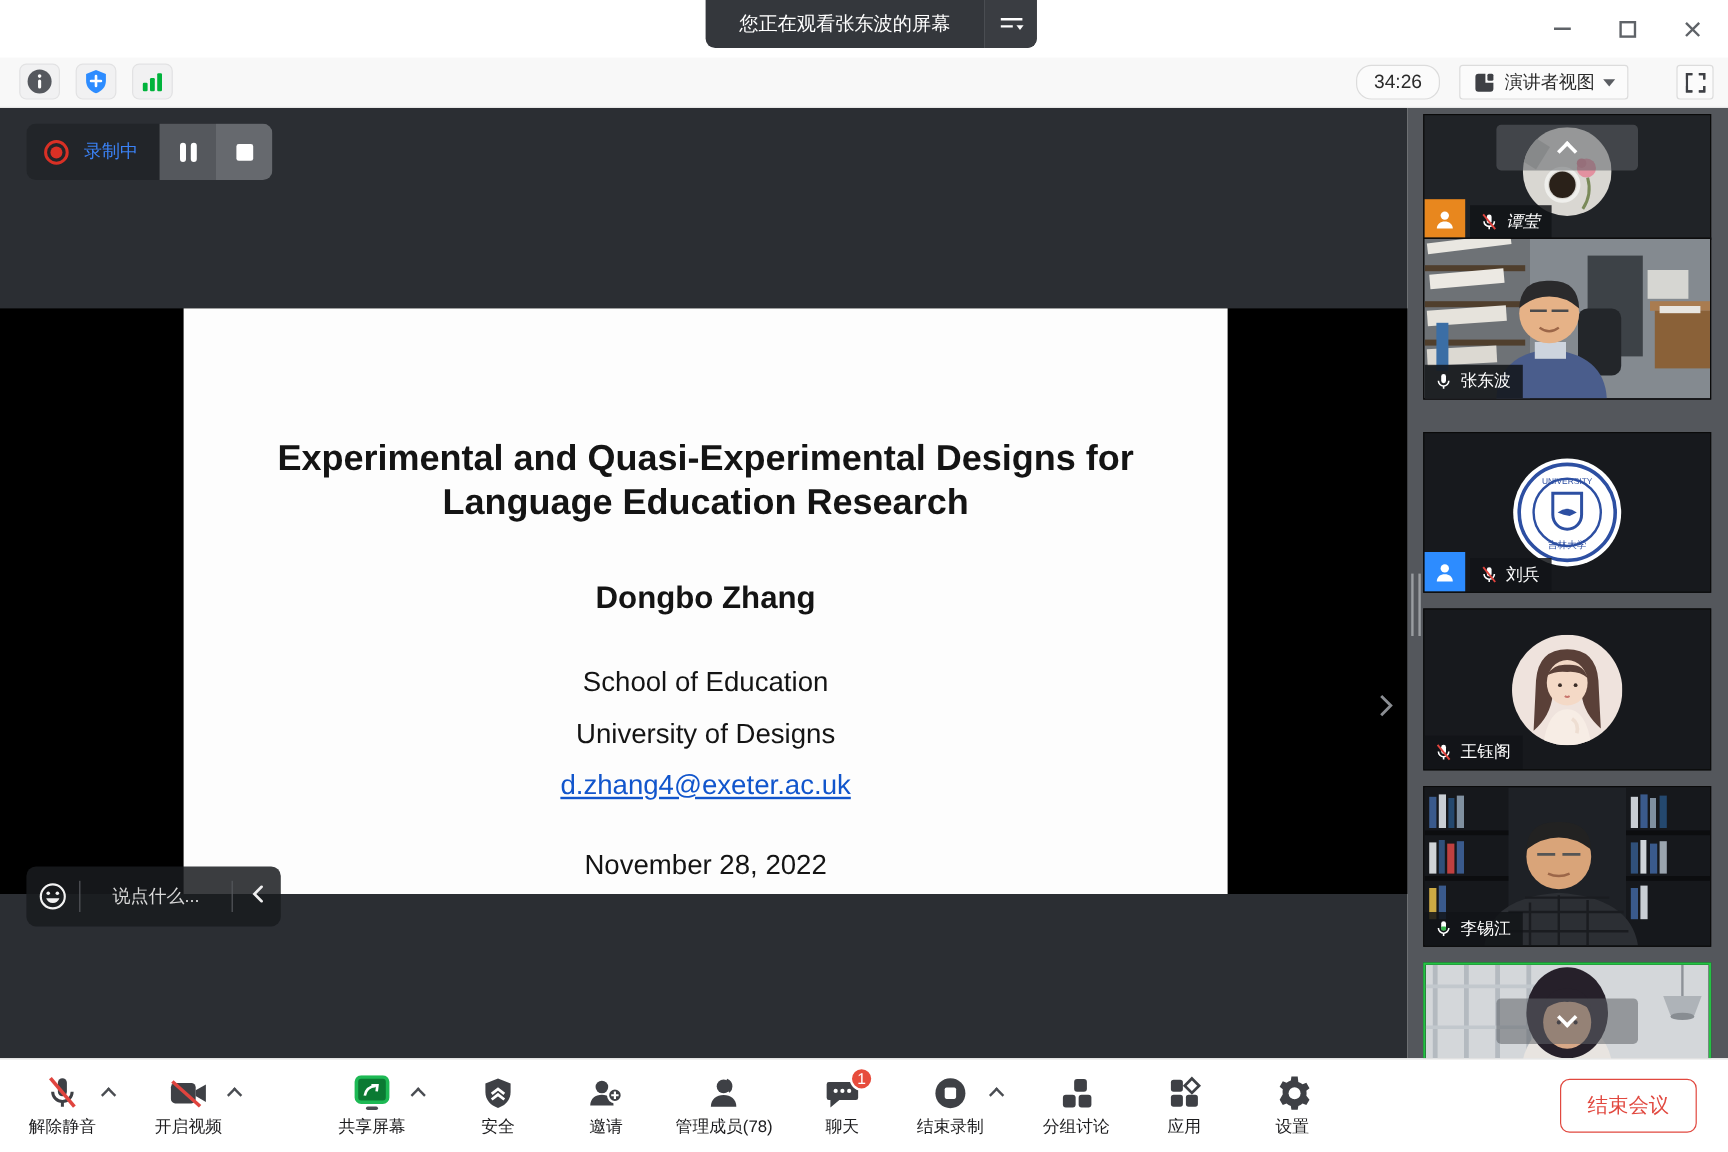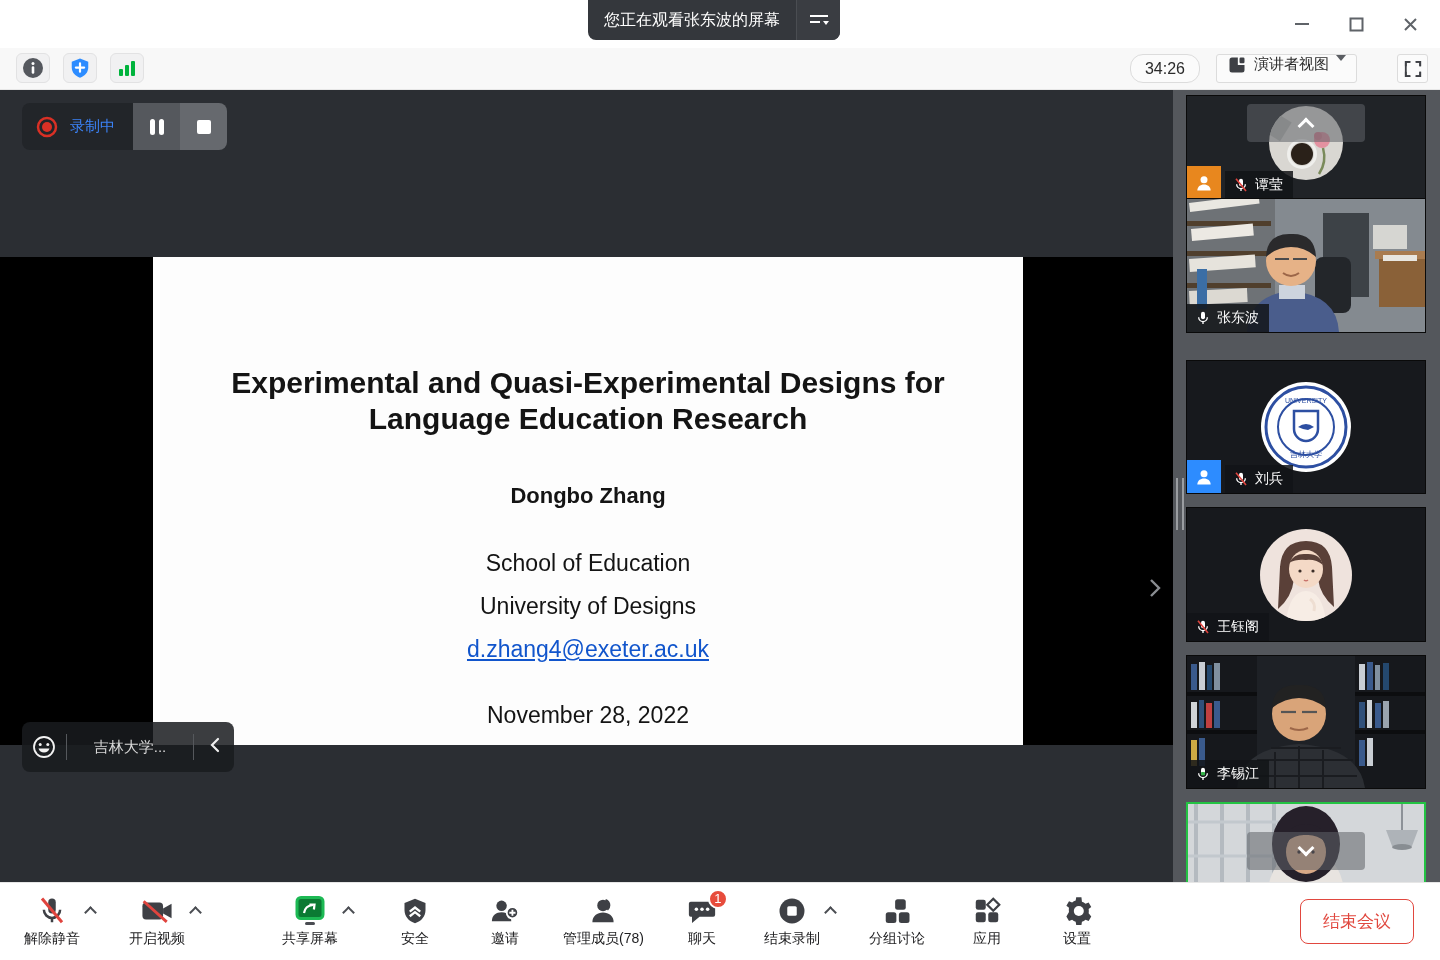--- a/index.html
+++ b/index.html
@@ -2,41 +2,41 @@
 <html><head>
 <meta charset="utf-8">
 <style>
   html,body{margin:0;padding:0;background:#222;}
   *{box-sizing:border-box;font-family:"Liberation Sans","DejaVu Sans",sans-serif;}
   .window{position:relative;width:1440px;height:960px;background:#fff;overflow:hidden;}
 
   
   .titlebar{position:absolute;left:0;top:0;width:1440px;height:48px;background:#ffffff;}
   .banner{position:absolute;left:588px;top:0;height:40px;background:#34373c;border-radius:0 0 8px 8px;display:flex;align-items:center;color:#fff;}
-  .banner-text{padding:0 16px;font-size:16px;}
+  .banner-text{padding:0 28px;font-size:16px;}
   .banner-menu{width:44px;height:40px;display:flex;align-items:center;justify-content:center;border-left:1px solid #4a4d52;background:#3a3d42;border-radius:0 0 8px 0;}
   .winctl{position:absolute;top:10px;display:flex;gap:26px;right:16px;color:#5f6368;}
   .winbtn{width:28px;height:28px;display:flex;align-items:center;justify-content:center;font-size:17px;}
 
   
   .topbar{position:absolute;left:0;top:48px;width:1440px;height:42px;background:#f8f8f8;border-bottom:1px solid #e7e7e7;}
   .tb-left{position:absolute;left:16px;top:5px;display:flex;gap:13px;}
   .tb-btn{width:34px;height:30px;background:#f1f1f2;border:1px solid #e2e2e3;border-radius:6px;display:flex;align-items:center;justify-content:center;}
   .timerbox{position:absolute;left:1130px;top:6px;width:70px;height:29px;background:#fbfbfb;border:1px solid #dcdcdc;border-radius:13px;display:flex;align-items:center;justify-content:center;font-size:16px;color:#2b2b2b;}
-  .viewbtn{position:absolute;left:1216px;top:6px;height:29px;padding:0 10px;background:#fbfbfb;border:1px solid #dcdcdc;border-radius:3px;display:flex;gap:7px;font-size:15px;color:#2b2b2b;}
+  .viewbtn{position:absolute;left:1216px;top:6px;height:29px;padding:0 10px;background:#fbfbfb;border:1px solid #dcdcdc;border-radius:3px;display:flex;align-items:center;gap:7px;font-size:15px;color:#2b2b2b;}
   .fsbtn{position:absolute;left:1397px;top:6px;width:31px;height:29px;background:#fbfbfb;border:1px solid #dcdcdc;border-radius:3px;display:flex;align-items:center;justify-content:center;}
   .caret-down{width:0;height:0;border-left:5px solid transparent;border-right:5px solid transparent;border-top:6px solid #5a5d62;}
 
   
   .main{position:absolute;left:0;top:90px;width:1440px;height:792px;}
   .stage{position:absolute;left:0;top:0;width:1173px;height:792px;background:#2b2e33;}
   .blackband{position:absolute;left:0;top:167px;width:1173px;height:488px;background:#000;}
   .slide{position:absolute;left:153px;top:167px;width:870px;height:488px;background:#fdfdfd;color:#141414;text-align:center;}
   .sl-title{margin-top:108px;font-size:30px;font-weight:bold;line-height:36px;}
-  .sl-author{margin-top:46px;font-size:22px;font-weight:bold;}
+  .sl-author{margin-top:46px;font-size:26px;font-weight:bold;}
   .sl-line{margin-top:10px;font-size:23px;line-height:33px;}
   .sl-email a{color:#1155cc;text-decoration:underline;font-size:23px;}
   .sl-date{margin-top:36px;font-size:23px;}
 
   
   .recpill{position:absolute;left:22px;top:13px;height:47px;display:flex;border-radius:8px;overflow:hidden;}
   .rec-main{display:flex;align-items:center;gap:12px;background:#222529;color:#3b82f6;font-size:15px;padding:0 18px 0 14px;}
   .rec-seg{width:47px;display:flex;align-items:center;justify-content:center;}
   .seg-pause{background:#55585d;}
   .seg-stop{background:#66696e;}
@@ -189,40 +189,40 @@
       <div class="chatpill">
         <span style="width:44px;display:flex;justify-content:center;">
           <svg width="24" height="24" viewBox="0 0 24 24">
             <circle cx="12" cy="12" r="10" fill="none" stroke="#f2f2f2" stroke-width="1.8"></circle>
             <circle cx="8.2" cy="9.4" r="1.5" fill="#f2f2f2"></circle>
             <circle cx="15.8" cy="9.4" r="1.5" fill="#f2f2f2"></circle>
             <path d="M6.5 13.5a5.8 5.8 0 0 0 11 0z" fill="#f2f2f2"></path>
           </svg>
         </span>
         <span class="chat-div"></span>
-        <span class="chat-ph">吉林大学...</span>
+        <span class="chat-ph">说点什么...</span>
         <span class="chat-div"></span>
         <span class="chat-collapse">
           <svg width="11" height="16" viewBox="0 0 11 16">
             <path d="M9 2L3 8l6 6" fill="none" stroke="#f0f0f0" stroke-width="2.2" stroke-linecap="round"></path>
           </svg>
         </span>
       </div>
 
       <span class="panel-chev">
         <svg width="14" height="24" viewBox="0 0 14 24">
           <path d="M3 4l8 8-8 8" fill="none" stroke="#8a8d92" stroke-width="2.4"></path>
         </svg>
       </span>
     </div>
 
     <div class="sidebar">
       <div class="draghandle"></div>
 
-      <div class="tile" style="top:5px;height:105px;background:#202327;">
+      <div class="tile" style="top:5px;height:105px;background:#202327;font-style:italic;">
         <div class="avatar-circle" style="width:74px;height:74px;top:46%;">
           <svg width="74" height="74" viewBox="0 0 74 74">
             <rect width="74" height="74" fill="#d9d7d2"></rect>
             <rect x="-6" y="2" width="34" height="22" fill="#b9b9b4" transform="rotate(32 0 0)"></rect>
             <circle cx="33" cy="48" r="11" fill="#2a2119"></circle>
             <circle cx="33" cy="48" r="13.5" fill="none" stroke="#efefec" stroke-width="3"></circle>
             <circle cx="53" cy="34" r="8" fill="#e391a0"></circle>
             <circle cx="49" cy="30" r="4" fill="#d97f90"></circle>
             <path d="M54 42 Q58 56 50 68" stroke="#7a8a5a" stroke-width="2.5" fill="none"></path>
           </svg>

